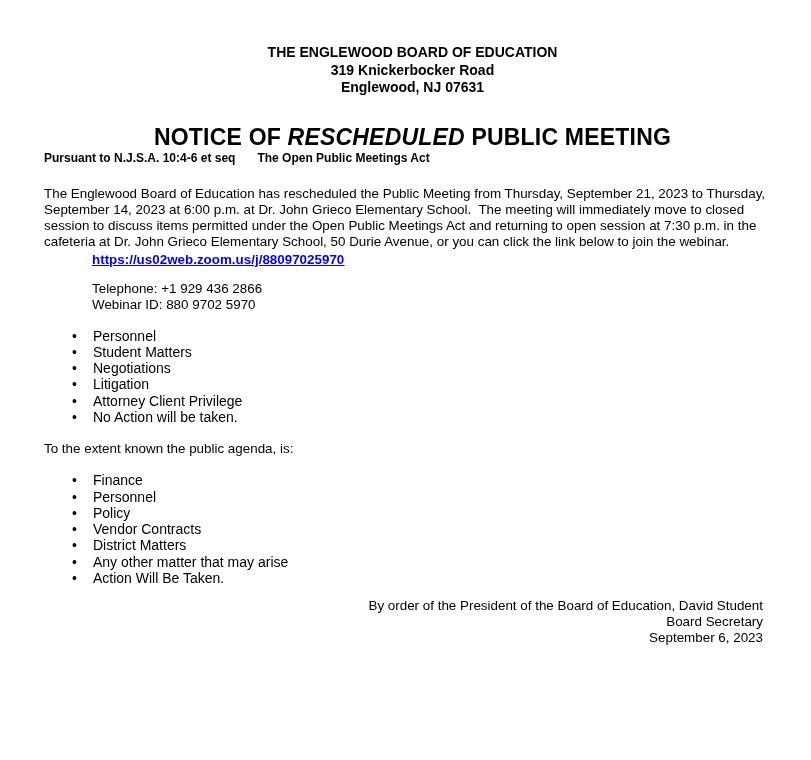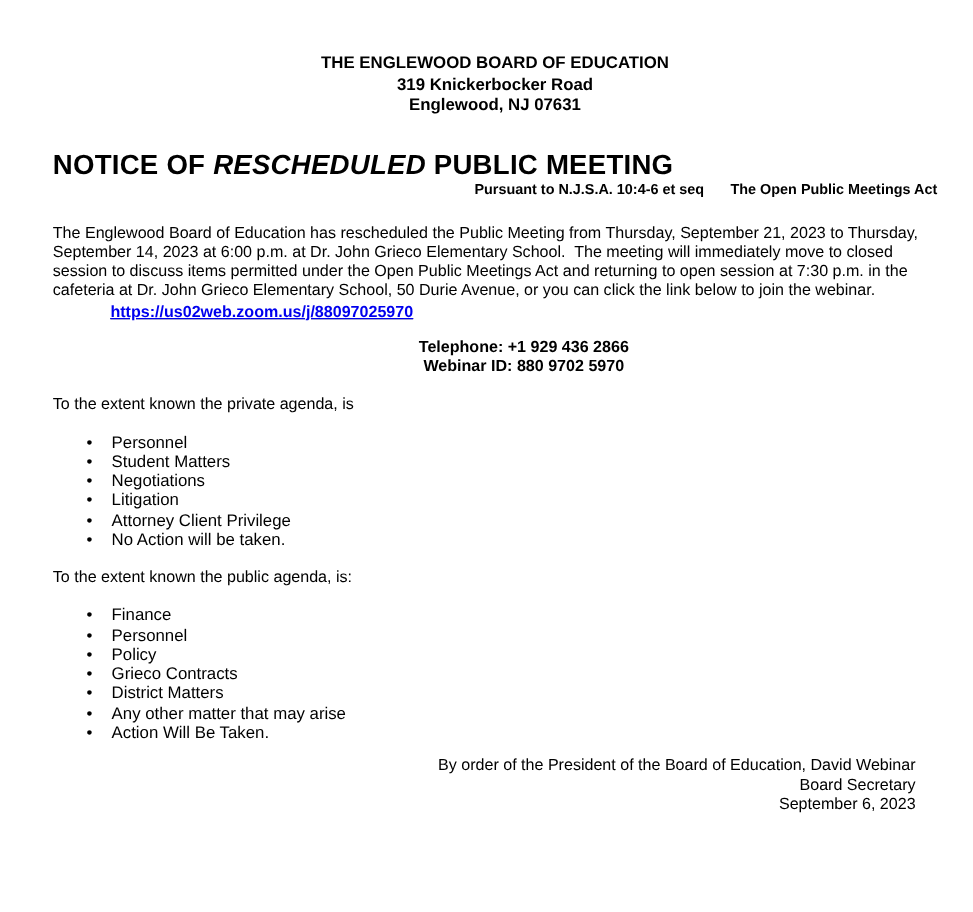--- a/index.html
+++ b/index.html
@@ -24,32 +24,32 @@
   
   .letterhead {
     text-align: center;
     font-weight: bold;
     font-size: 14px;
     line-height: 17.5px;
   }
   
   .notice-title {
     margin-top: 26px;
-    text-align: left;
+    text-align: center;
     font-weight: bold;
     font-size: 23px;
     line-height: 28px;
     letter-spacing: 0.2px;
     white-space: nowrap;
   }
   .notice-title .em {
     font-style: italic;
   }
   .notice-subtitle {
-    text-align: right;
+    text-align: left;
     font-weight: bold;
     font-size: 12px;
     line-height: 15px;
   }
   .notice-subtitle .part2 {
     margin-left: 22px;
   }
   
   .intro {
     margin: 20px 0 0 0;
@@ -66,22 +66,21 @@
     margin-top: 2px;
     text-decoration: underline;
   }
   .link-line a {
     color: #0000EE;
     font-weight: bold;
     text-decoration: underline;
   }
   .phone-block {
     margin-top: 13px;
-    font-weight: bold;
-    text-align: center;
+    font-weight: normal;
   }
   .plain-line {
     font-size: 13.4px;
     line-height: 16px;
   }
   .note-line {
     margin-top: 14px;
   }
   .agenda-heading {
     margin-top: 16px;
@@ -134,42 +133,41 @@
   <div class="indent-block link-line">
     <a href="#">https://us02web.zoom.us/j/88097025970</a>
   </div>
 
   <div class="indent-block phone-block">
     <div>Telephone: +1 929 436 2866</div>
     <div>Webinar ID: 880 9702 5970</div>
   </div>
 
 
-  <div class="plain-line agenda-heading">To the extent known the private agenda, is</div>
 
   <ul class="agenda-list">
       <li>Personnel</li>
       <li>Student Matters</li>
       <li>Negotiations</li>
       <li>Litigation</li>
       <li>Attorney Client Privilege</li>
       <li>No Action will be taken.</li>
     </ul>
 
   <div class="plain-line agenda-heading">To the extent known the public agenda, is:</div>
 
   <ul class="agenda-list">
       <li>Finance</li>
       <li>Personnel</li>
       <li>Policy</li>
-      <li>Grieco Contracts</li>
+      <li>Vendor Contracts</li>
       <li>District Matters</li>
       <li>Any other matter that may arise</li>
       <li>Action Will Be Taken.</li>
     </ul>
 
   <div class="signature">
-    <div>By order of the President of the Board of Education, David Webinar</div>
+    <div>By order of the President of the Board of Education, David Student</div>
     <div>Board Secretary</div>
     <div>September 6, 2023</div>
   </div>
 
 </div>
 
 </body></html>

